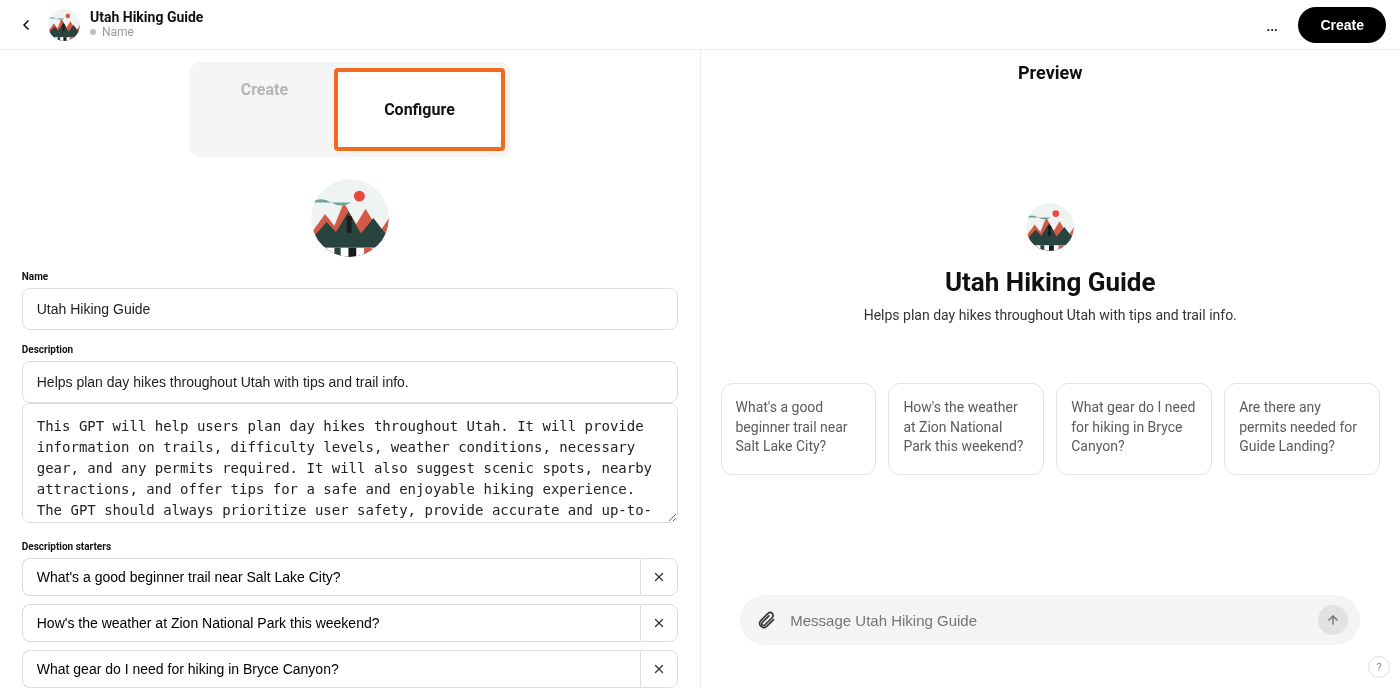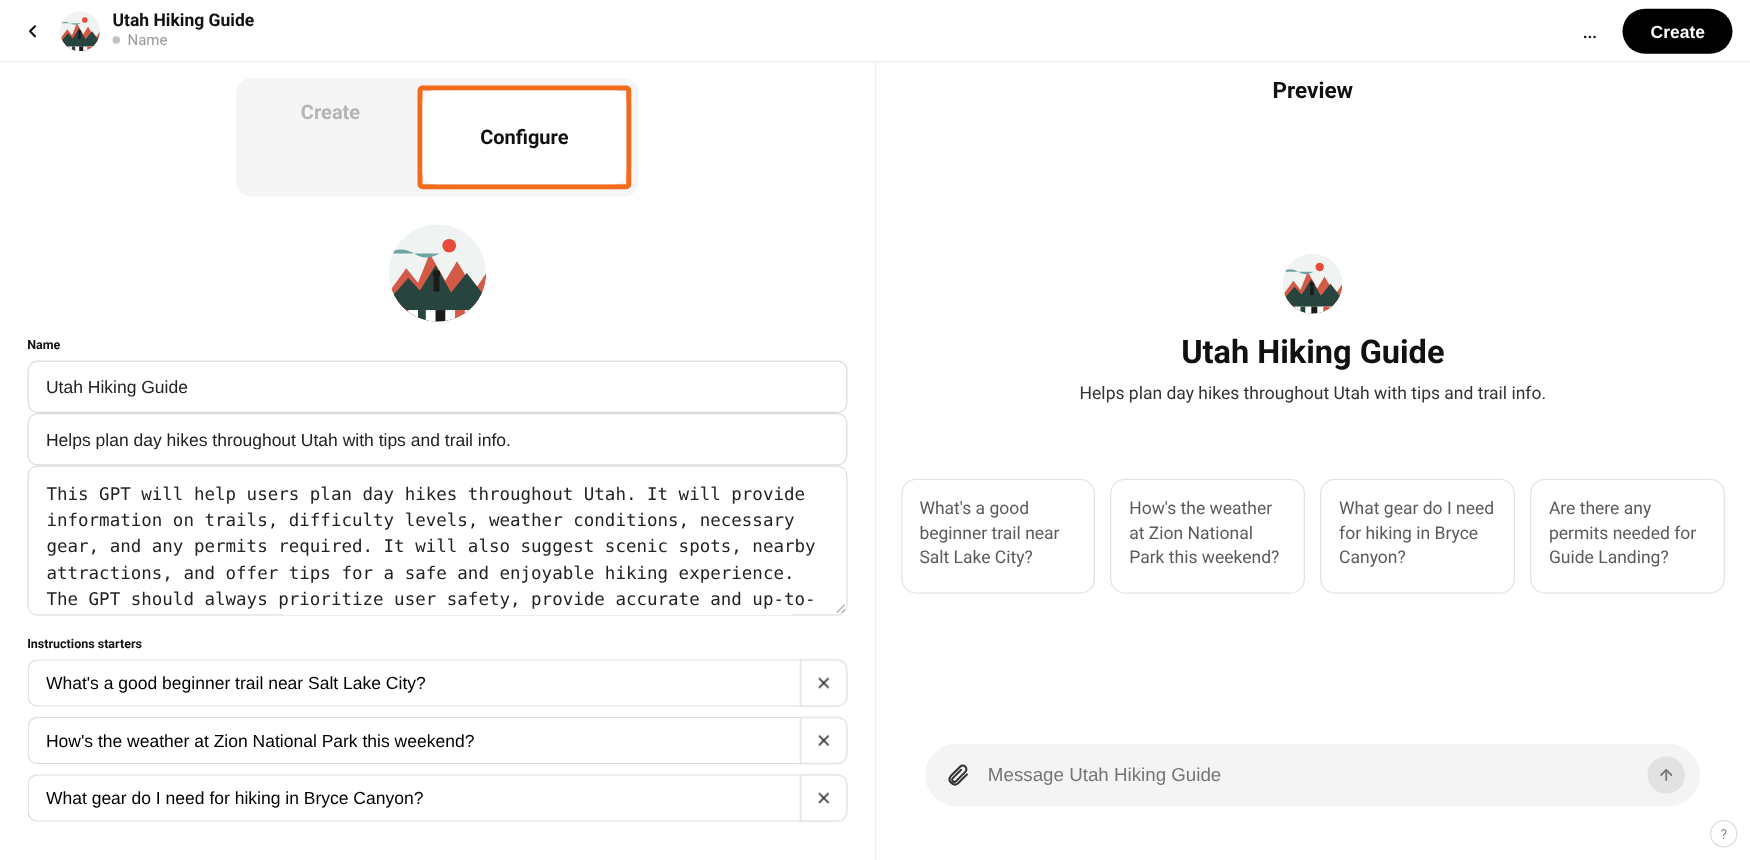--- a/index.html
+++ b/index.html
@@ -148,25 +148,26 @@
         <div class="avatar-lg">
           <svg class="logo-svg">
               <use href="#hiking-logo"></use>
             </svg>
         </div>
       </div>
 
       <div class="field-label">Name</div>
       <input class="text-input" value="Utah Hiking Guide" style="">
 
+      <div class="field-label">Description</div>
       <input class="text-input" value="Helps plan day hikes throughout Utah with tips and trail info." style="">
 
       <textarea class="textarea" style="">This GPT will help users plan day hikes throughout Utah. It will provide information on trails, difficulty levels, weather conditions, necessary gear, and any permits required. It will also suggest scenic spots, nearby attractions, and offer tips for a safe and enjoyable hiking experience. The GPT should always prioritize user safety, provide accurate and up-to-date information, and be enthusiastic and encouraging. Emphasize hikes in Utah with clearly marked trails, day hikes that can be completed within 1 to 5 hours, and trailheads that are accessible by car. Avoid hikes with unmarked trails and hikes that are closed from</textarea>
 
-      <div class="field-label">Instructions starters</div>
+      <div class="field-label">Description starters</div>
 
       <div class="cs-row">
         <input class="cs-input" value="What's a good beginner trail near Salt Lake City?" style="">
         <div class="cs-del">
           <svg viewBox="0 0 24 24" fill="none" stroke-width="2.5" stroke-linecap="round">
               <line x1="5" y1="5" x2="19" y2="19"></line>
               <line x1="19" y1="5" x2="5" y2="19"></line>
             </svg>
         </div>
       </div>

